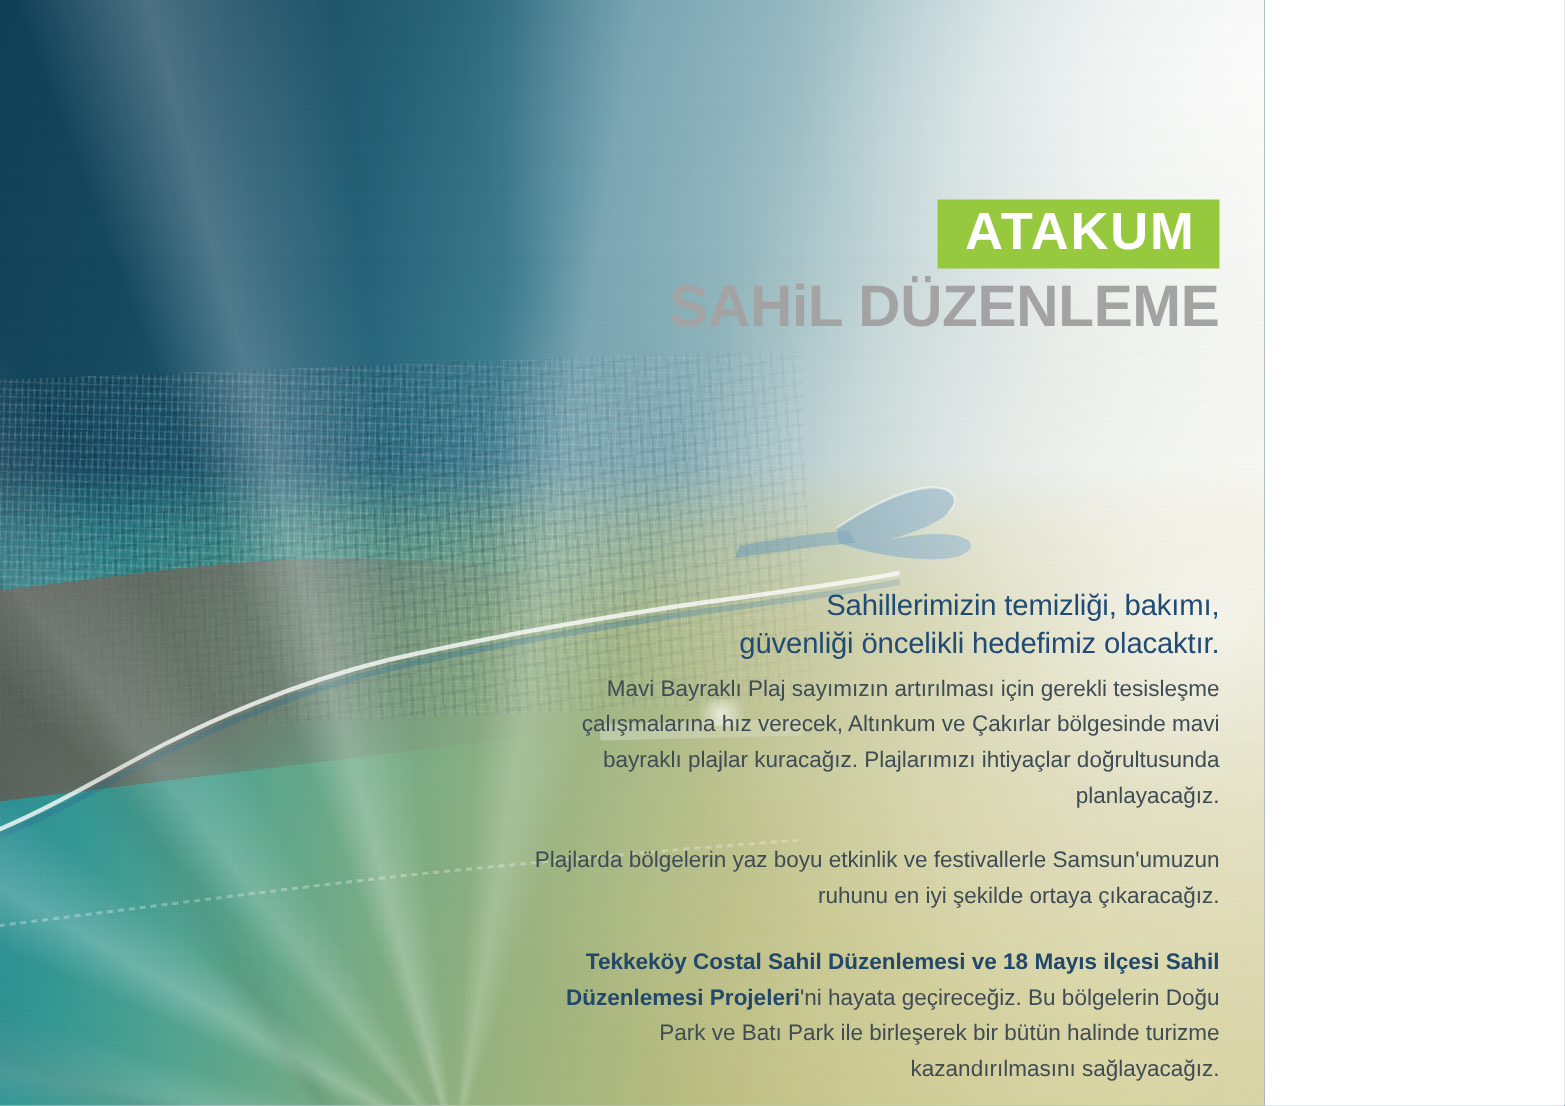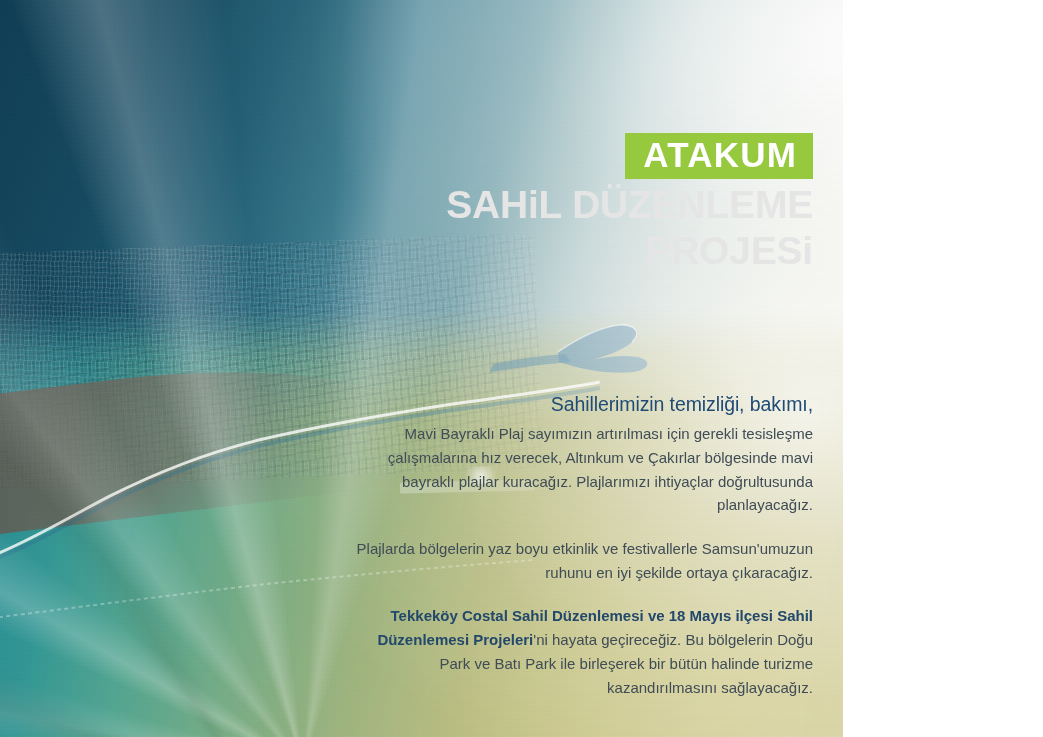--- a/index.html
+++ b/index.html
@@ -202,21 +202,21 @@
     line-height:1;
   }
 
   
   .headline{
     position:absolute;
     right:30px;
     top:182px;
     width:640px;
     text-align:right;
-    color:#e5e5e5;
+    color:#a3a3a3;
     font-weight:bold;
     font-size:39px;
     line-height:1.17;
     letter-spacing:-0.2px;
   }
   .headline span{display:block;}
 
   
   .copy{
     position:absolute;
@@ -288,27 +288,27 @@
   <div class="bg-layer bg-grain"></div>
 
   <div class="content">
 
     <div class="badge">
       <span class="badge-text">ATAKUM</span>
     </div>
 
     <div class="headline">
       <span>SAHiL DÜZENLEME</span>
-      <span>PROJESi</span>
     </div>
 
     <div class="copy">
 
       <p class="lead">
         <span>Sahillerimizin temizliği, bakımı,</span><br>
+        <span>güvenliği öncelikli hedefimiz olacaktır.</span>
       </p>
 
       <p class="para">Mavi Bayraklı Plaj sayımızın artırılması için gerekli tesisleşme çalışmalarına hız verecek, Altınkum ve Çakırlar bölgesinde mavi bayraklı plajlar kuracağız. Plajlarımızı ihtiyaçlar doğrultusunda planlayacağız.</p>
 
       <p class="para">Plajlarda bölgelerin yaz boyu etkinlik ve festivallerle Samsun'umuzun ruhunu en iyi şekilde ortaya çıkaracağız.</p>
 
       <p class="para"><b>Tekkeköy Costal Sahil Düzenlemesi ve 18 Mayıs ilçesi Sahil Düzenlemesi Projeleri</b><span>'ni hayata geçireceğiz. Bu bölgelerin Doğu Park ve Batı Park ile birleşerek bir bütün halinde turizme kazandırılmasını sağlayacağız.</span></p>
 
     </div>
   </div>

